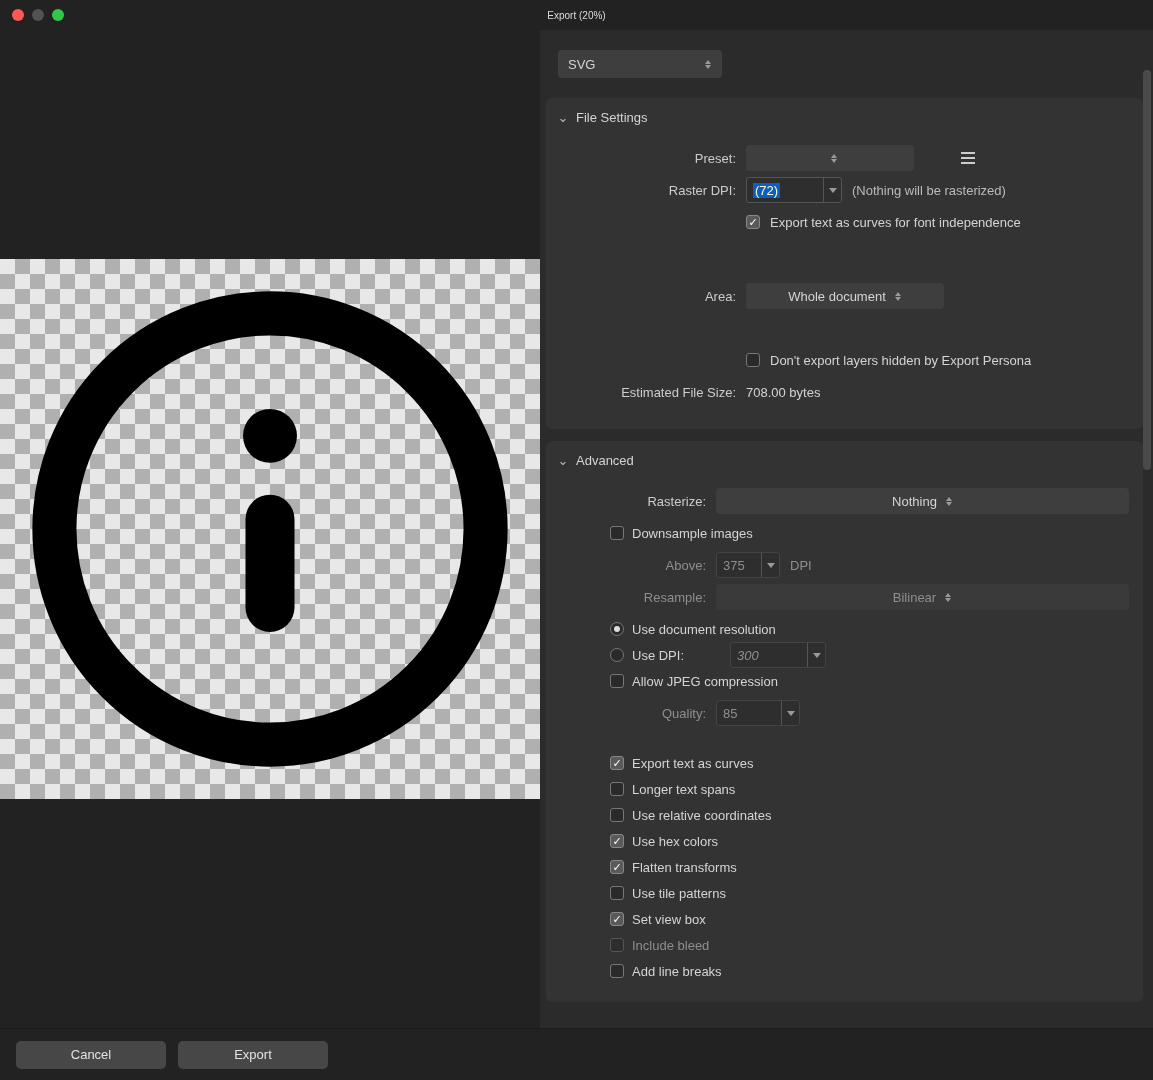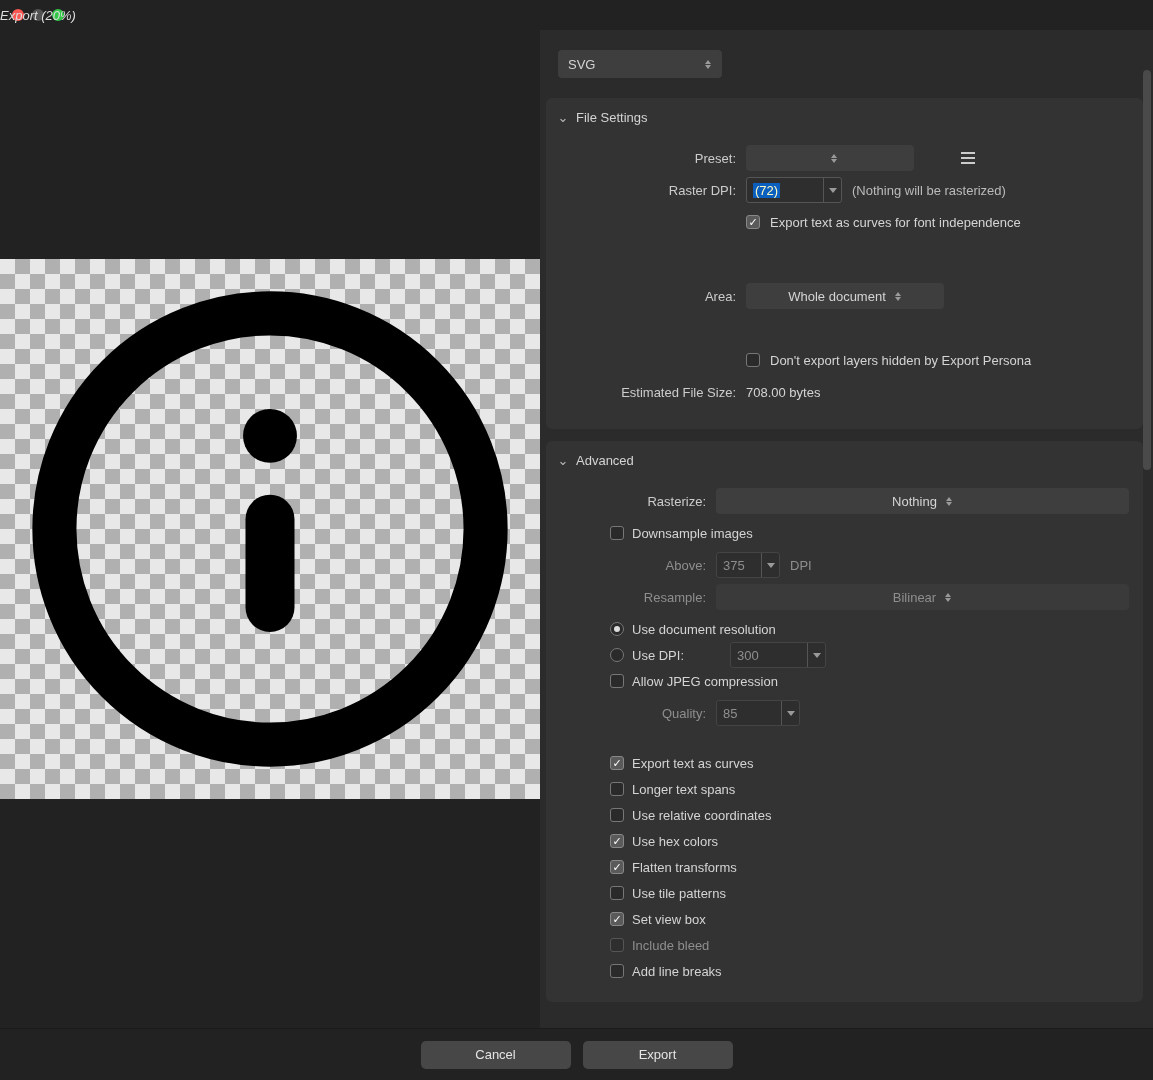--- a/index.html
+++ b/index.html
@@ -23,21 +23,21 @@
     color:var(--text); font-size:13px; position:relative; overflow:hidden;
   }
   .titlebar {
     height:30px; background:var(--bg-darker); display:flex; align-items:center;
     position:relative; -webkit-user-select:none;
   }
   .traffic { display:flex; gap:8px; padding-left:12px; }
   .tdot { width:12px; height:12px; border-radius:50%; }
   .tdot.red{background:var(--traffic-red);} .tdot.yellow{background:var(--traffic-yellow);}
   .tdot.green{background:var(--traffic-green);}
-  .title { position:absolute; left:0; right:0; font-size:13px; color:#ddd;font-style:italic; }
+  .title { position:absolute; left:0; right:0; text-align:center; font-size:10px; color:#ddd; }
   .body { flex:1; display:flex; min-height:0; }
   .preview-pane {
     width:540px; background:var(--bg-darker); display:flex; align-items:center; justify-content:center;
     position:relative; overflow:hidden;
   }
   .checker {
     width:540px; height:540px;
     background-image:
       linear-gradient(45deg,#b0b0b0 25%,transparent 25%),
       linear-gradient(-45deg,#b0b0b0 25%,transparent 25%),
@@ -93,21 +93,21 @@
   .checkbox.checked{background:#5a5a5a;border-color:#888;}
   .checkbox.checked::after{content:"✓";font-size:11px;color:#fff;line-height:1;}
   .checkbox.dim{opacity:.5;}
   .radio{width:14px;height:14px;border:1px solid #777;border-radius:50%;background:#2a2a2a;display:flex;align-items:center;justify-content:center;flex-shrink:0;}
   .radio.on::after{content:"";width:6px;height:6px;border-radius:50%;background:#ddd;}
   .menu-btn{width:24px;height:24px;display:flex;align-items:center;justify-content:center;}
   .burger{display:flex;flex-direction:column;gap:3px;}
   .burger span{display:block;width:14px;height:2px;background:#ccc;}
   .footer {
     height:52px; background:var(--bg-darker); display:flex; align-items:center;
-    justify-content:center; gap:12px; padding:0 16px; border-top:1px solid #1c1c1c;
+    justify-content:flex-start; gap:12px; padding:0 16px; border-top:1px solid #1c1c1c;
   }
   .btn {
     width:150px; height:28px; background:#474747; border-radius:5px;
     display:flex; align-items:center; justify-content:center; color:#e4e4e4;
   }
   .hint{color:#bbb;}
   .cbrow{display:flex;align-items:center;gap:8px;margin-left:54px;min-height:26px;}
   .cbrow.dim{color:var(--text-dim);}
   .side-scrollbar{position:absolute;right:2px;top:40px;width:8px;height:400px;background:#4a4a4a;border-radius:4px;}
 </style>
@@ -270,21 +270,21 @@
 
           <div class="cbrow">
             <div class="radio on"></div>
             <span>Use document resolution</span>
           </div>
 
           <div class="cbrow">
             <div class="radio"></div>
             <span>Use DPI:</span>
             <div style="width:30px;"></div>
-            <div class="num-input dim" style="width:96px;">
+            <div class="num-input dim" style="width:96px;font-style:italic;">
               <span class="valwrap">300</span>
               <span class="caret">
                   <span class="down-arrow"></span>
                 </span>
             </div>
           </div>
 
           <div class="cbrow">
             <div class="checkbox"></div>
             <span>Allow JPEG compression</span>

